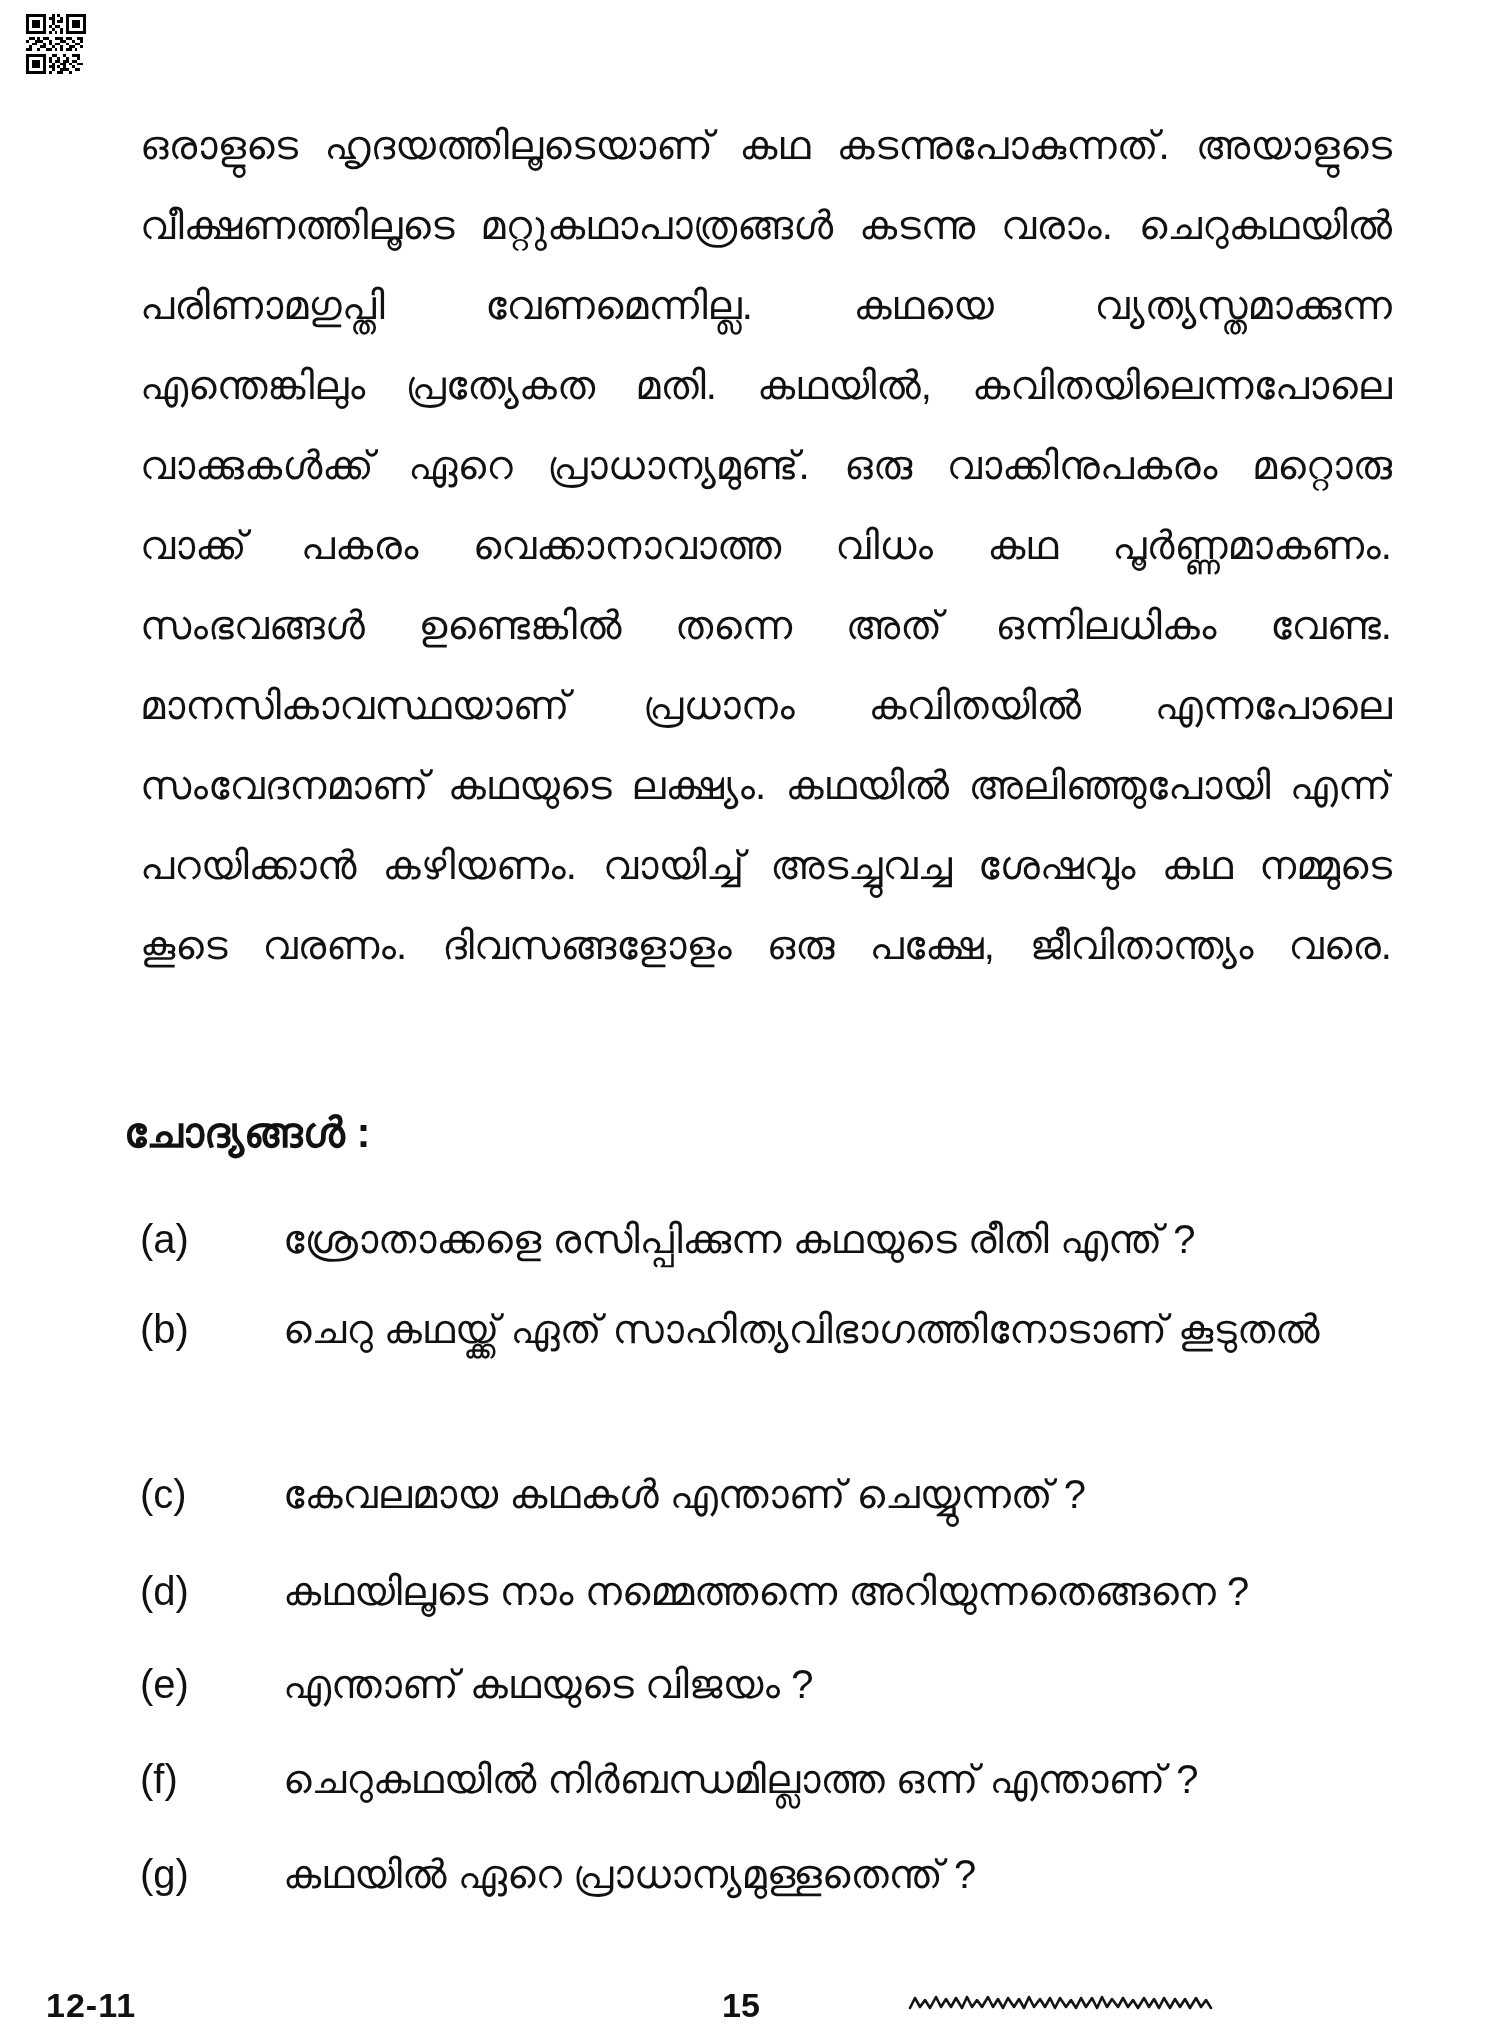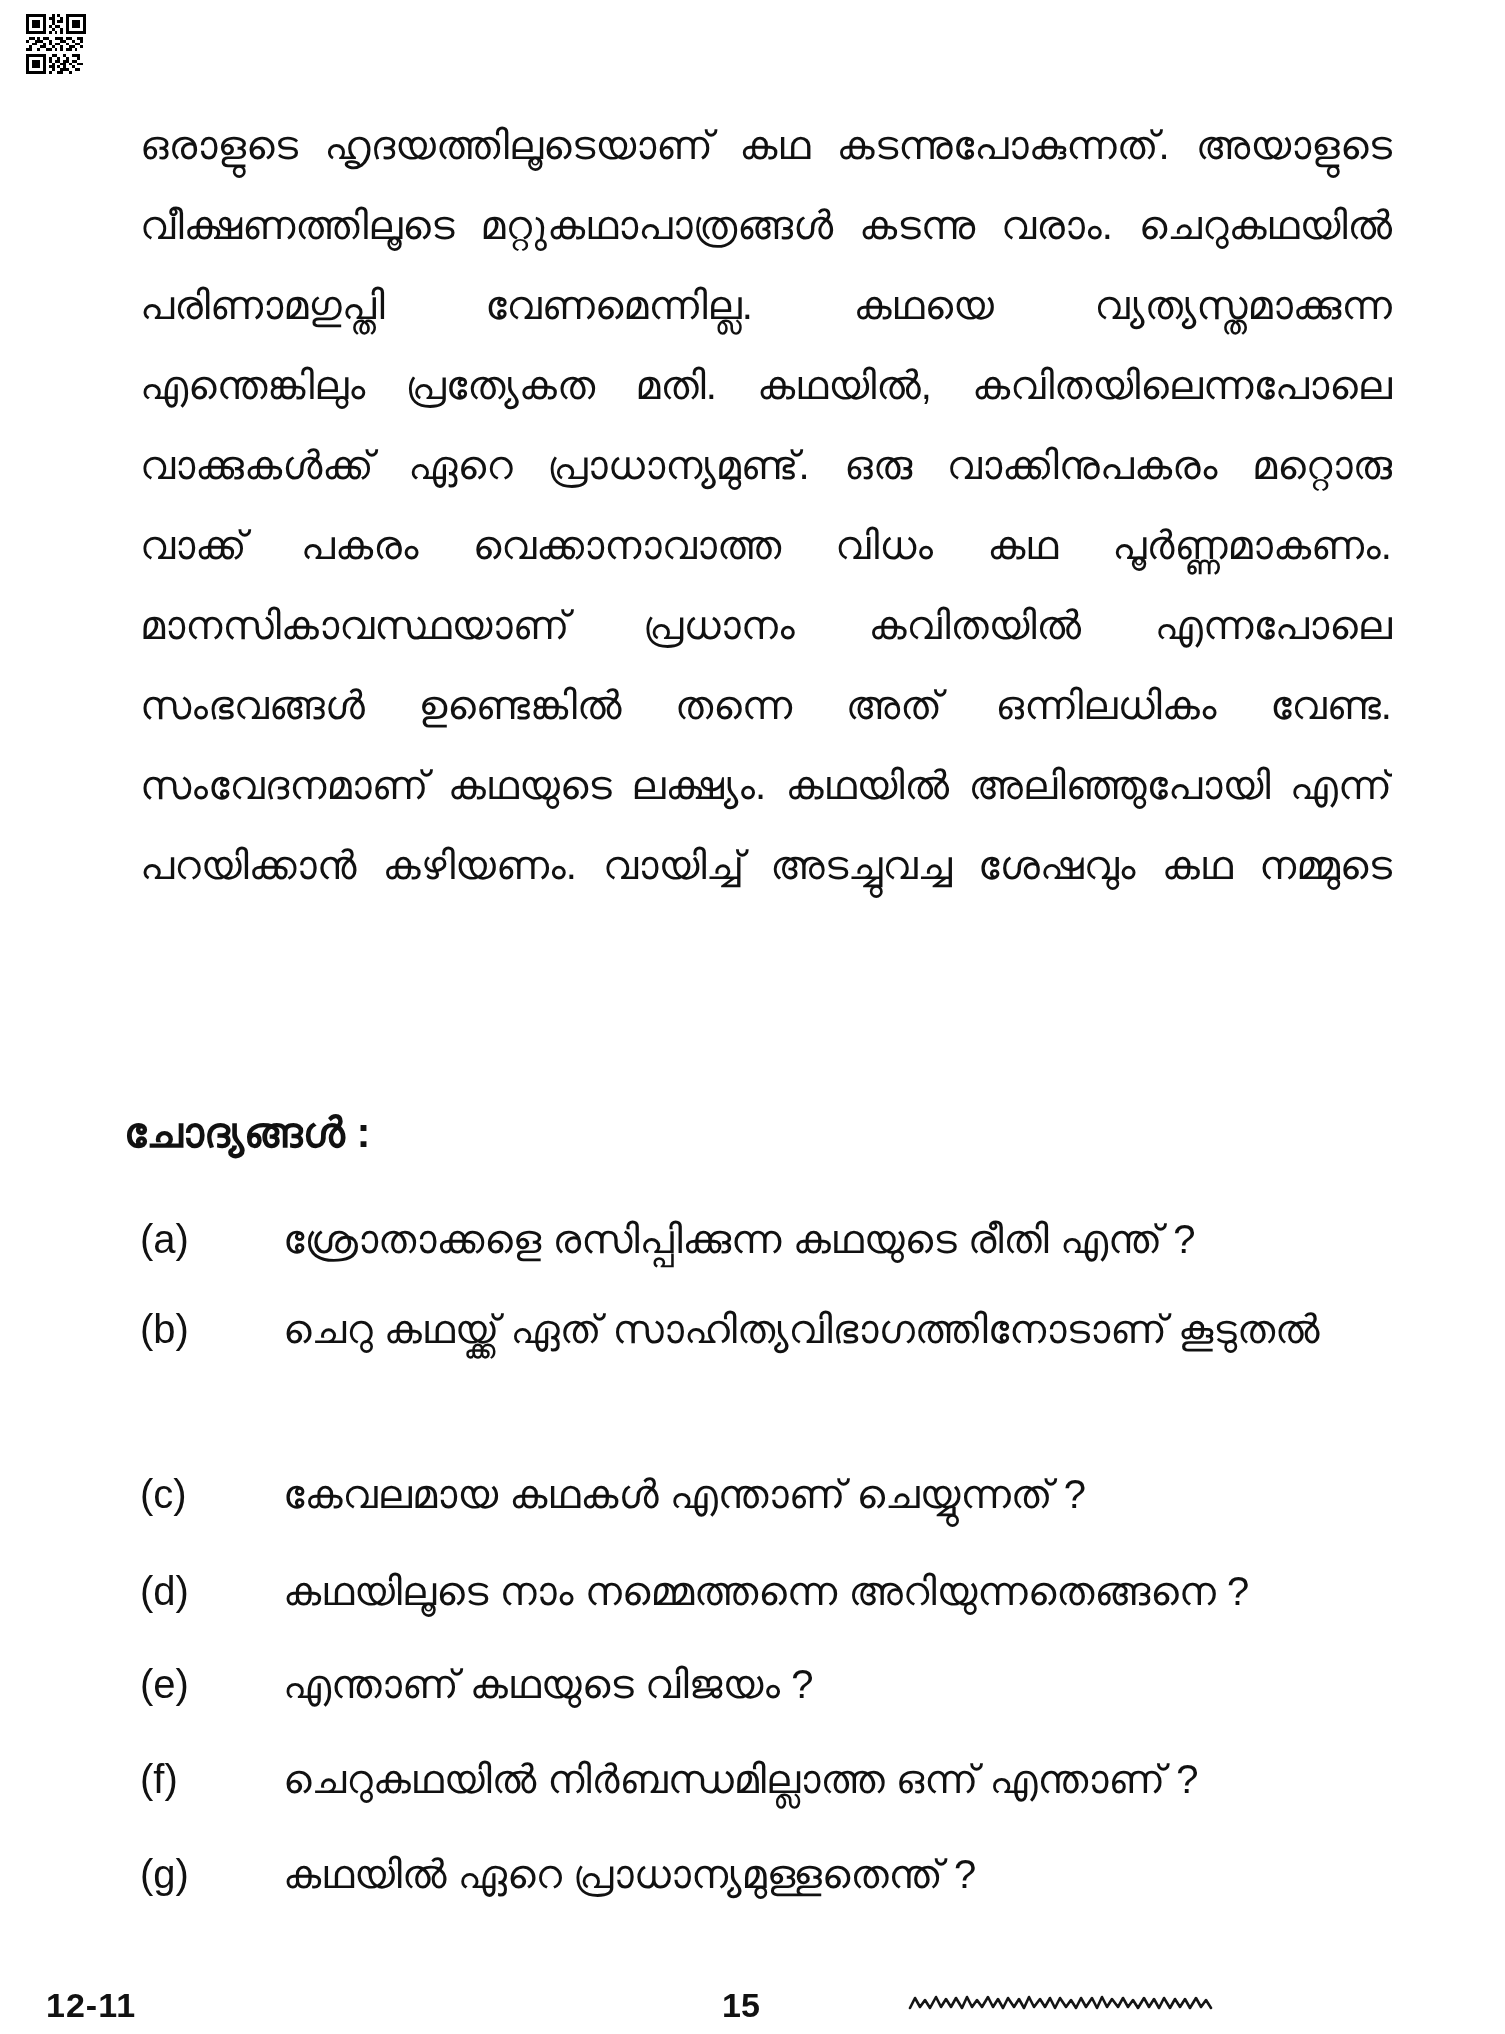--- a/index.html
+++ b/index.html
@@ -180,24 +180,25 @@
     </g>
   </svg>
 
   <div class="passage">
     <div class="pline">ഒരാളുടെ ഹൃദയത്തിലൂടെയാണ് കഥ കടന്നുപോകുന്നത്. അയാളുടെ</div>
     <div class="pline">വീക്ഷണത്തിലൂടെ മറ്റുകഥാപാത്രങ്ങൾ കടന്നു വരാം. ചെറുകഥയിൽ</div>
     <div class="pline">പരിണാമഗുപ്തി വേണമെന്നില്ല. കഥയെ വ്യത്യസ്തമാക്കുന്ന</div>
     <div class="pline">എന്തെങ്കിലും പ്രത്യേകത മതി. കഥയിൽ, കവിതയിലെന്നപോലെ</div>
     <div class="pline">വാക്കുകൾക്ക് ഏറെ പ്രാധാന്യമുണ്ട്. ഒരു വാക്കിനുപകരം മറ്റൊരു</div>
     <div class="pline">വാക്ക് പകരം വെക്കാനാവാത്ത വിധം കഥ പൂർണ്ണമാകണം.</div>
+    <div class="pline">സംഭവങ്ങൾ ഉണ്ടെങ്കിൽ തന്നെ അത് ഒന്നിലധികം വേണ്ട.</div>
     <div class="pline">മാനസികാവസ്ഥയാണ് പ്രധാനം കവിതയിൽ എന്നപോലെ</div>
-    <div class="pline">സംഭവങ്ങൾ ഉണ്ടെങ്കിൽ തന്നെ അത് ഒന്നിലധികം വേണ്ട.</div>
     <div class="pline">സംവേദനമാണ് കഥയുടെ ലക്ഷ്യം. കഥയിൽ അലിഞ്ഞുപോയി എന്ന്</div>
     <div class="pline">പറയിക്കാൻ കഴിയണം. വായിച്ച് അടച്ചുവച്ച ശേഷവും കഥ നമ്മുടെ</div>
+    <div class="pline">കൂടെ വരണം. ദിവസങ്ങളോളം ഒരു പക്ഷേ, ജീവിതാന്ത്യം വരെ.</div>
   </div>
 
   <div class="q-heading" style="top:1105px;">ചോദ്യങ്ങൾ :</div>
 
   <div class="q" style="top:1201px;">
     <span class="q-label">(a)</span><span class="q-text"><div>ശ്രോതാക്കളെ രസിപ്പിക്കുന്ന കഥയുടെ രീതി എന്ത് ?</div></span>
   </div>
 
   <div class="q" style="top:1291px;">
     <span class="q-label">(b)</span><span class="q-text"><div>ചെറു കഥയ്ക്ക് ഏത് സാഹിത്യവിഭാഗത്തിനോടാണ് കൂടുതൽ</div></span>

